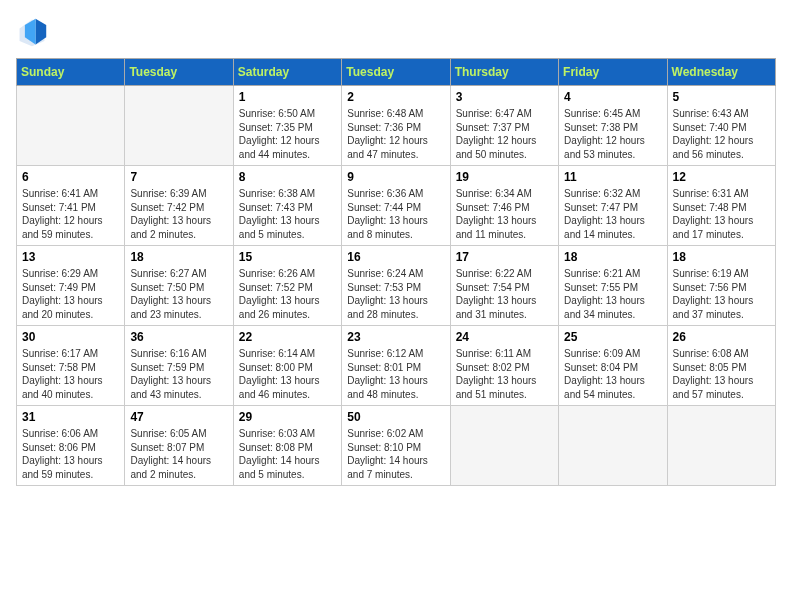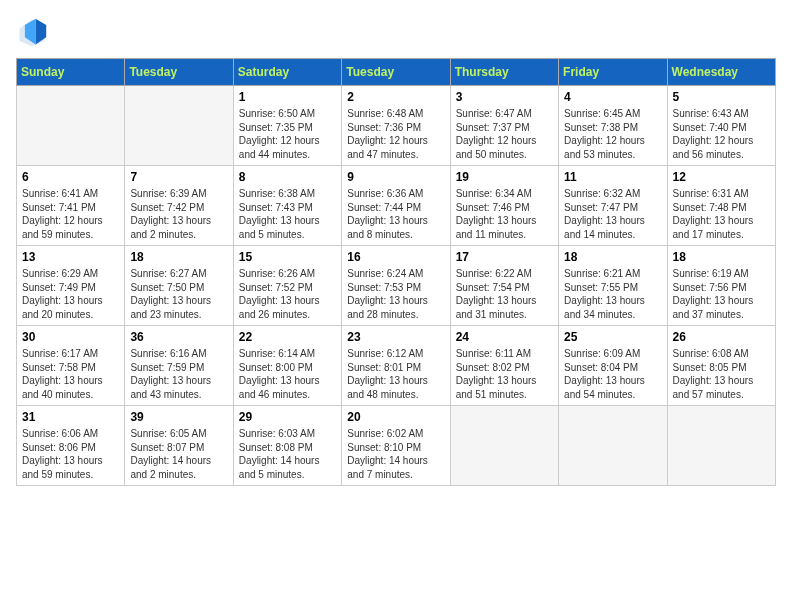--- a/index.html
+++ b/index.html
@@ -229,29 +229,29 @@
           <span class="day-num">26</span>
           <div class="day-info">Sunrise: 6:08 AM<br>Sunset: 8:05 PM<br>Daylight: 13 hours and 57 minutes.</div>
         </td>
       </tr>
       <tr>
         <td>
           <span class="day-num">31</span>
           <div class="day-info">Sunrise: 6:06 AM<br>Sunset: 8:06 PM<br>Daylight: 13 hours and 59 minutes.</div>
         </td>
         <td>
-          <span class="day-num">39</span>
+          <span class="day-num">47</span>
           <div class="day-info">Sunrise: 6:05 AM<br>Sunset: 8:07 PM<br>Daylight: 14 hours and 2 minutes.</div>
         </td>
         <td>
           <span class="day-num">29</span>
           <div class="day-info">Sunrise: 6:03 AM<br>Sunset: 8:08 PM<br>Daylight: 14 hours and 5 minutes.</div>
         </td>
         <td>
-          <span class="day-num">20</span>
+          <span class="day-num">50</span>
           <div class="day-info">Sunrise: 6:02 AM<br>Sunset: 8:10 PM<br>Daylight: 14 hours and 7 minutes.</div>
         </td>
         <td class="empty"></td>
         <td class="empty"></td>
         <td class="empty"></td>
       </tr>
     </tbody>
 </table>
 
 </body></html>

